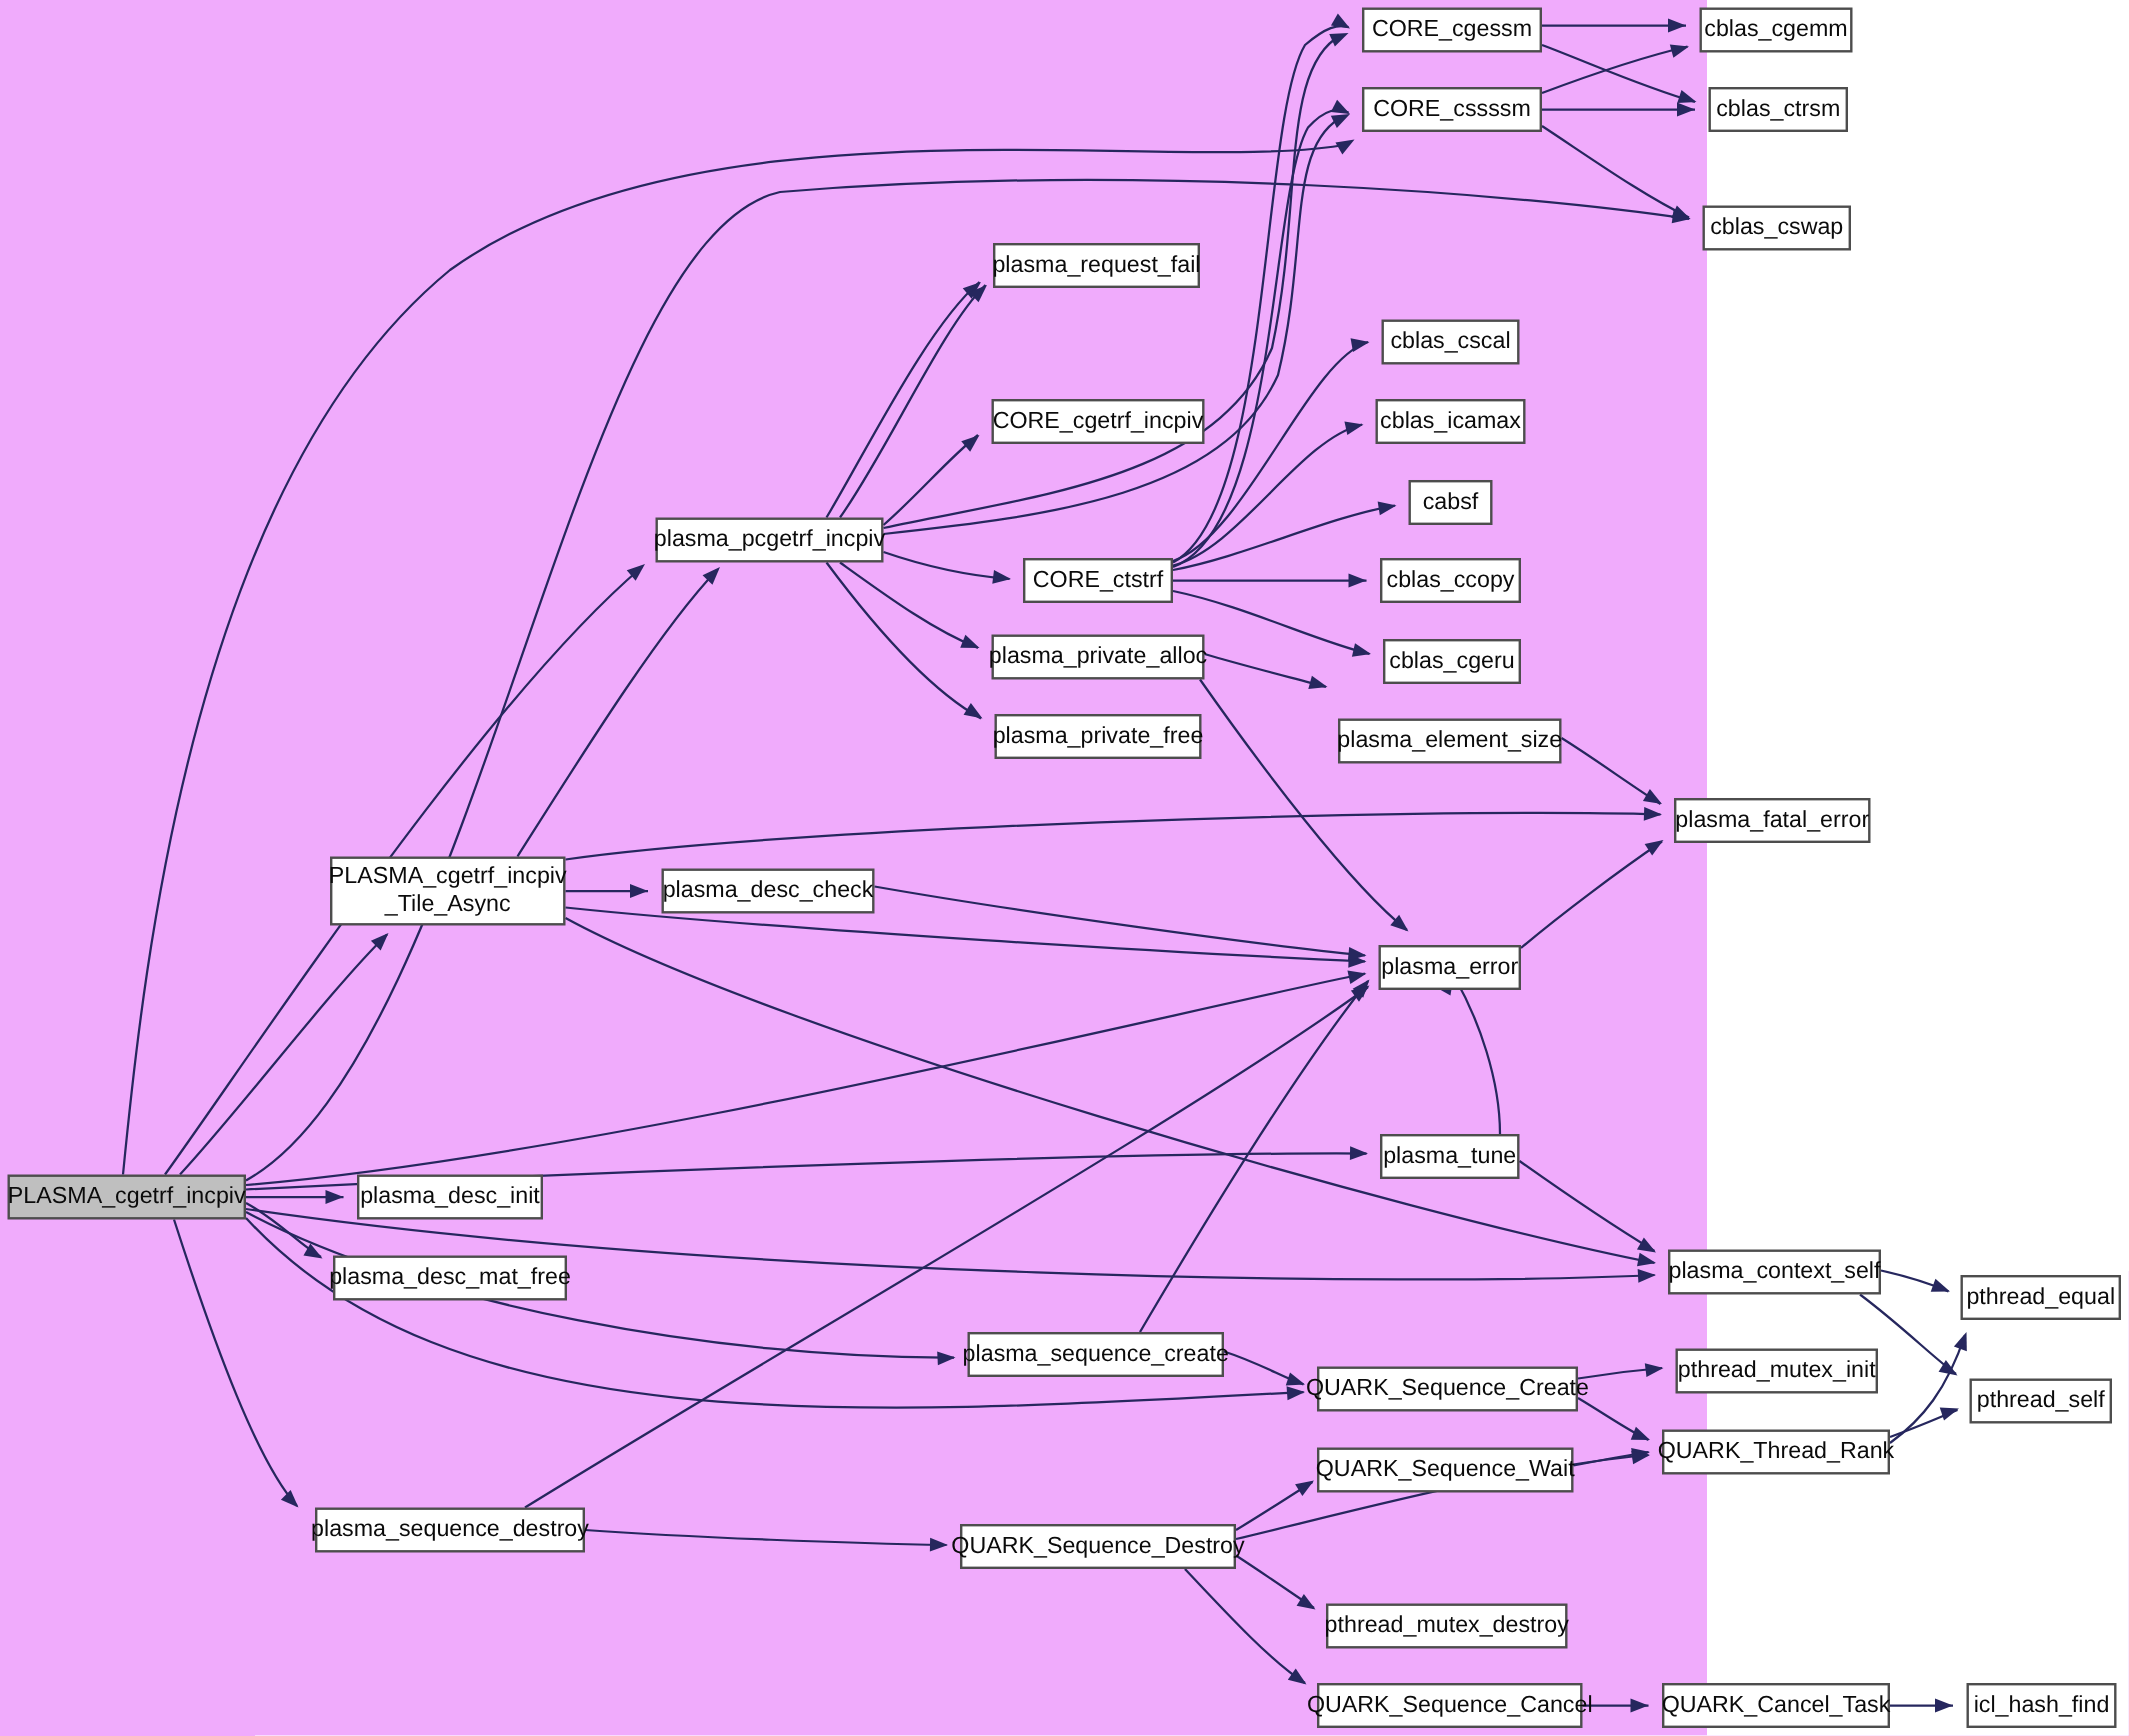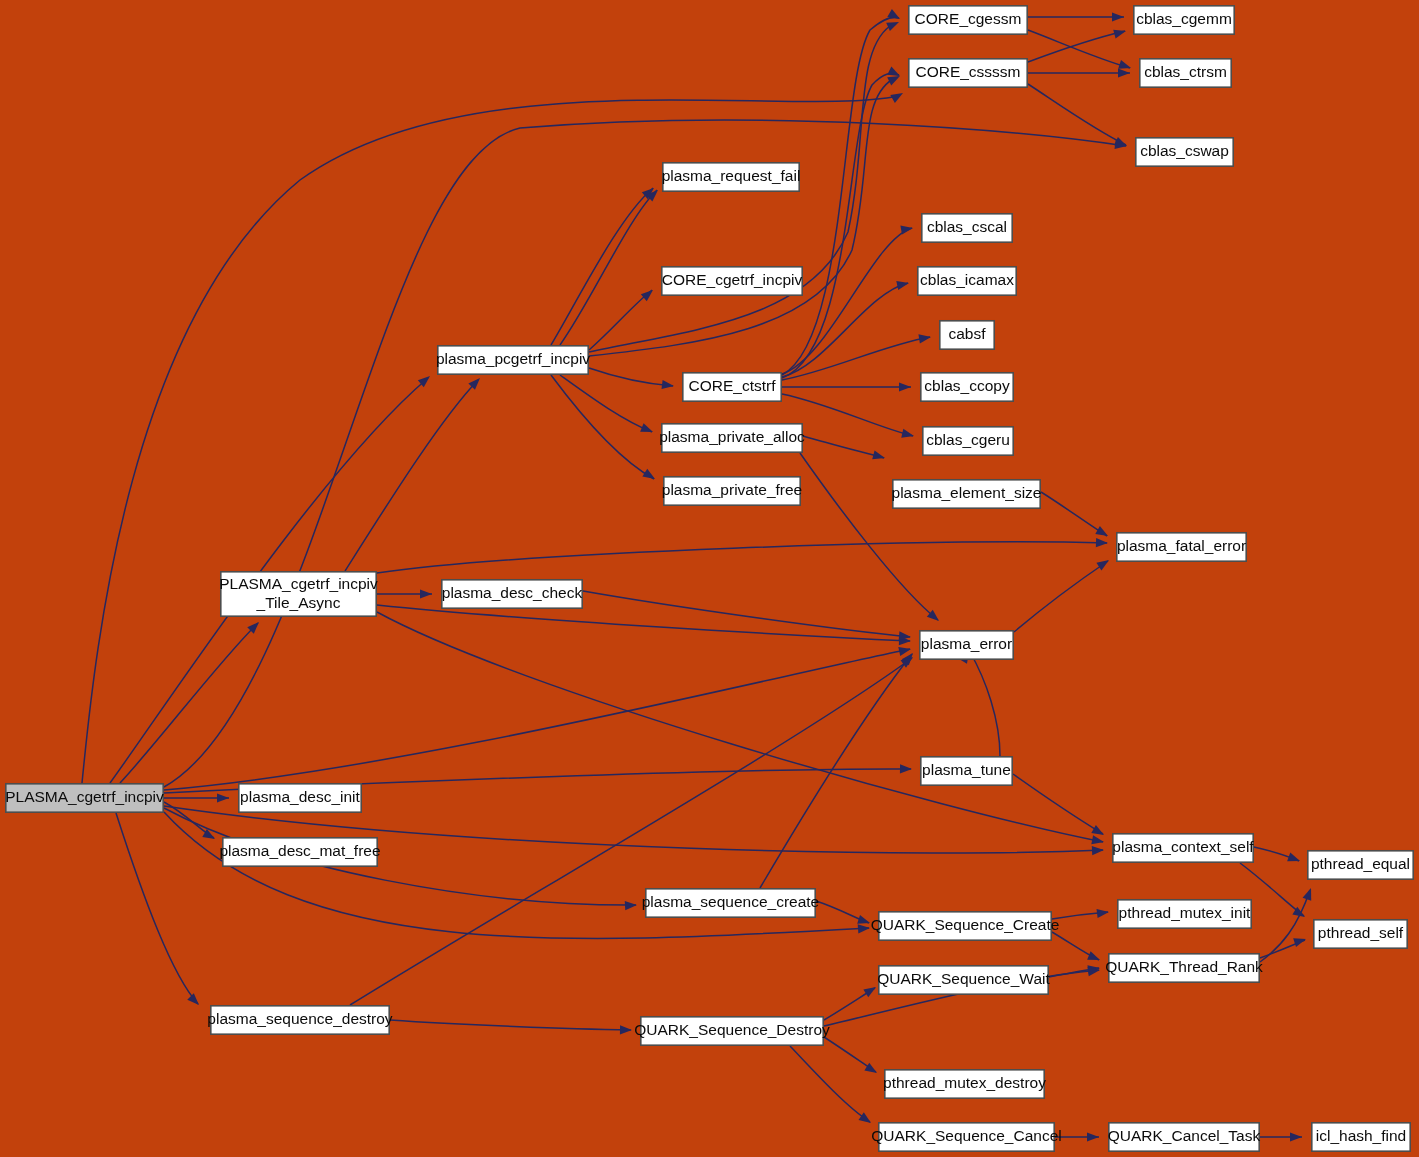--- a/index.html
+++ b/index.html
@@ -2,23 +2,23 @@
 <html><head>
 <meta charset="utf-8">
 <style>
   html, body {
     margin: 0;
     padding: 0;
     background: #ffffff;
   }
   #canvas {
     position: relative;
-    width: 1419px;
+    width: 1138px;
     height: 1157px;
-    background: #c2410c;
+    background: #f0abfc;
     font-family: "Liberation Sans", sans-serif;
     text-align: right;
   }
   svg#graph {
     position: absolute;
     left: 0;
     top: 0;
     width: 1419px;
     height: 1157px;
     display: block;

